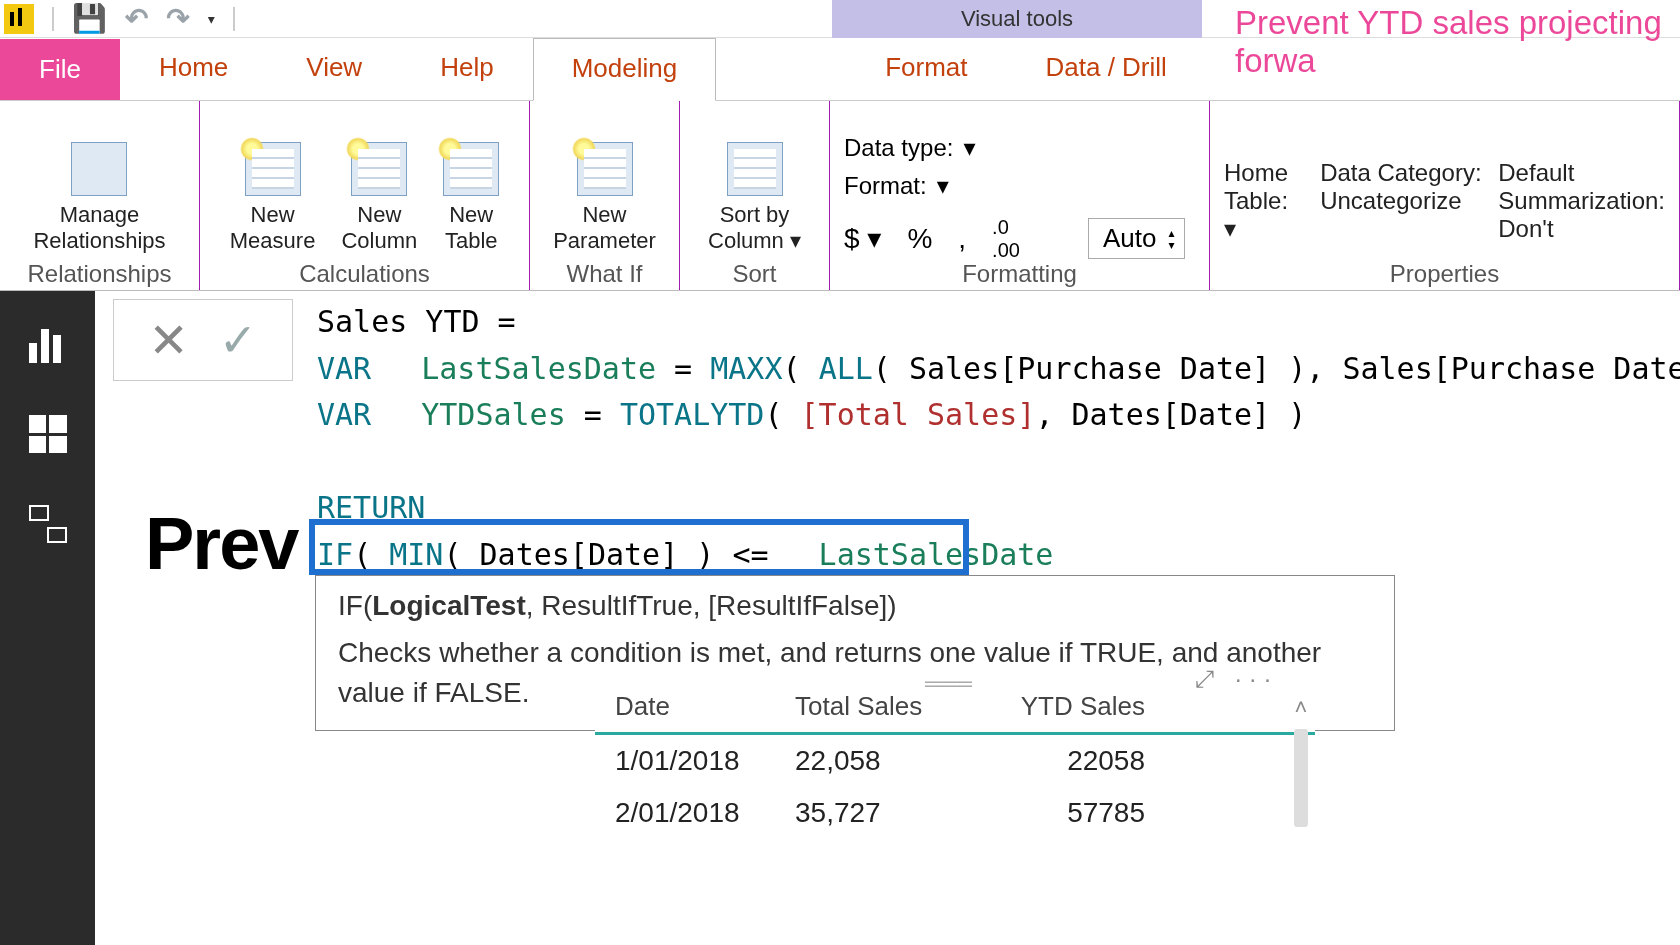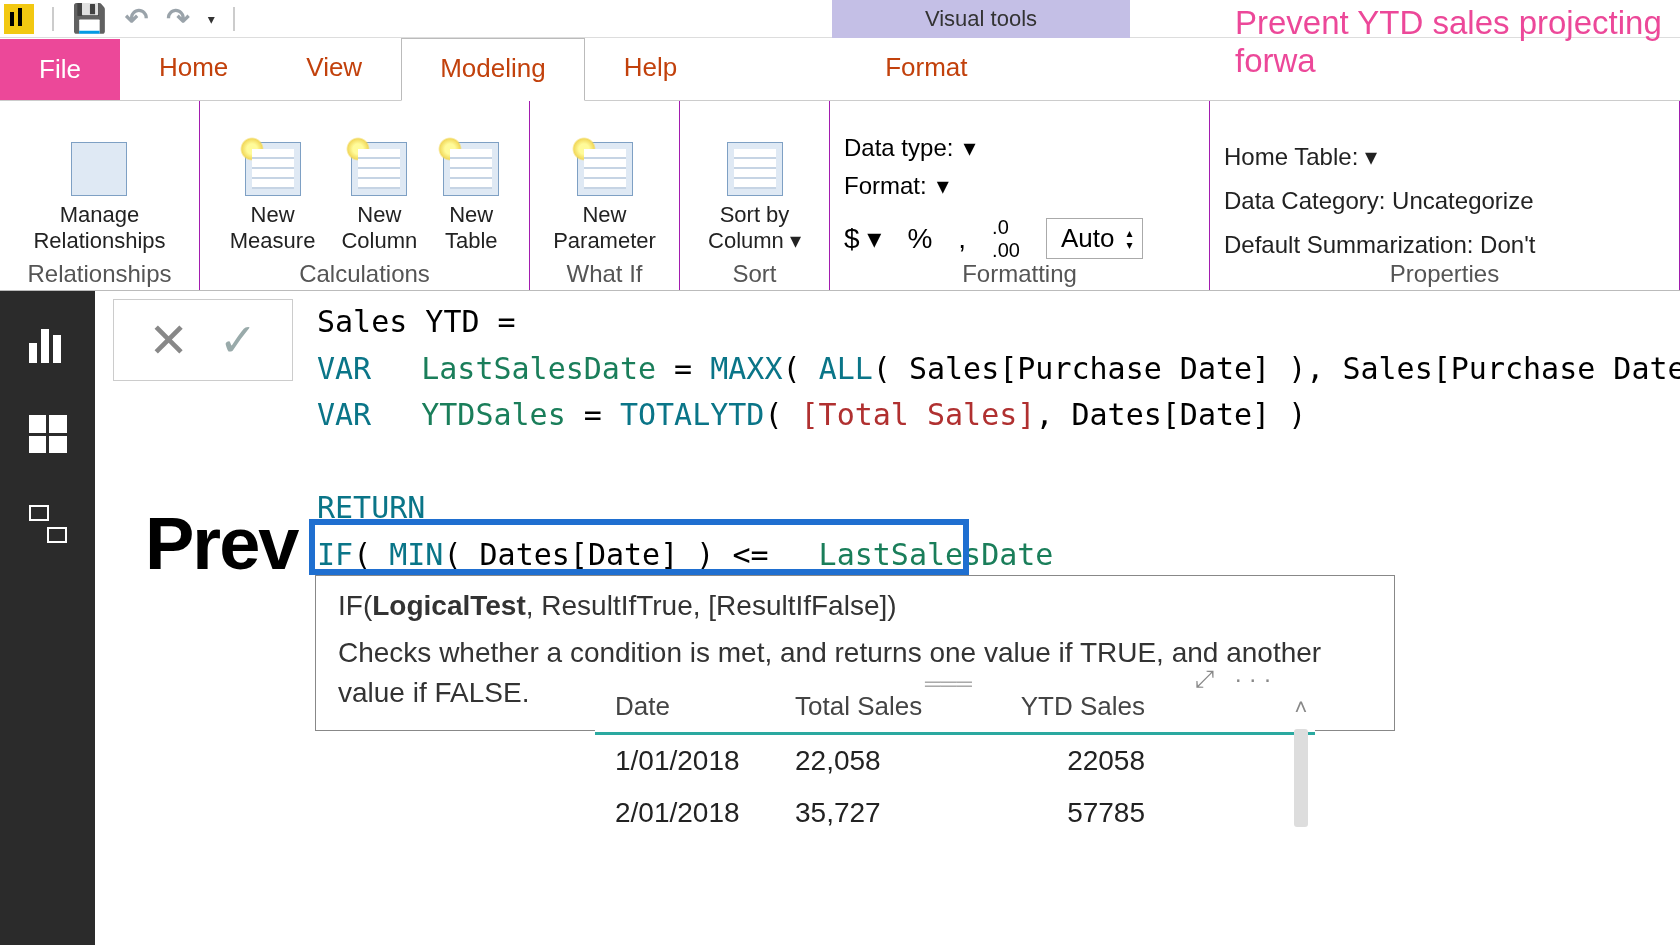--- a/index.html
+++ b/index.html
@@ -20,21 +20,21 @@
   }
   .tb-left { display: flex; align-items: center; gap: 18px; padding-left: 4px; }
   .yellow-icon { width: 30px; height: 30px; background: #F2C811; position:relative;}
   .yellow-icon::after{content:""; position:absolute; left:6px; top:8px; width:4px; height:14px; background:#000;}
   .yellow-icon::before{content:""; position:absolute; left:14px; top:4px; width:4px; height:18px; background:#000;}
   .vsep { width:2px; height:24px; background:#ccc;}
   .save-icon { font-size:28px; color:#2860a5;}
   .undo, .redo { font-size:28px; color:#9aa3aa; font-weight:bold;}
   .tb-drop { font-size:14px; color:#333;}
   .visual-tools {
-    position: absolute; left: 832px; top: 0; height:38px; width:298px;
+    position: absolute; left: 832px; top: 0; height:38px; width:370px;
     background:#c4bfe6; display:flex; justify-content:center; align-items:center;
     font-size:22px; color:#333;
   }
   .doc-title { position:absolute; left:1235px; top:4px; font-size:33px; color:#ec4899;}
   .tabs-row {
     height: 63px; display:flex; align-items:flex-end; border-bottom:1px solid #ccc;
   }
   .tab {
     padding: 14px 38px 16px; font-size:26px; color:#c2410c; border:1px solid transparent;
   }
@@ -54,23 +54,23 @@
   .rbtn { display:flex; flex-direction:column; align-items:center; font-size:22px; color:#222;
           padding:4px 10px; line-height:1.15; text-align:center;}
   .rrow { display:flex; gap:6px;}
   .ricon { width:56px; height:54px; background:#dfe9f4; border:1px solid #7ea0c4; margin-bottom:6px; position:relative;}
   .ricon.table::after{content:""; position:absolute; inset:6px; background:repeating-linear-gradient(#fff,#fff 8px,#c6d4e4 8px,#c6d4e4 10px);}
   .spark { position:absolute; left:-6px; top:-6px; width:24px; height:24px;
     background: radial-gradient(circle,#fffb9a 30%,#f2d95c 60%,transparent 70%);}
   .formatting-col { display:flex; flex-direction:column; gap:10px; align-items:flex-start; font-size:24px;}
   .formatting-col .line { display:flex; align-items:center; gap:10px;}
   .fmt-icons { display:flex; gap:26px; align-items:center; font-size:28px; margin-top:6px;}
-  .autobox { border:1px solid #aaa; padding:4px 10px 4px 14px; display:flex; gap:12px; align-items:center; font-size:26px;}
+  .autobox { border:1px solid #aaa; padding:4px 10px 4px 14px; display:flex; gap:12px; align-items:center; font-size:26px;margin-left:42px;}
   .spin { display:flex; flex-direction:column; font-size:12px; line-height:1;}
-  .props-col { display:flex; flex-direction:column; gap:16px; font-size:24px; color:#222; padding-top:6px; align-items:flex-start;}
+  .props-col { display:flex; flex-direction:row; gap:16px; font-size:24px; color:#222; padding-top:6px; align-items:flex-start;}
   .content {
     display:flex; height: calc(945px - 38px - 63px - 190px);
   }
   .left-rail { width:95px; background:#2b2b2b; display:flex; flex-direction:column; align-items:center; gap:52px; padding-top:34px;}
   .rail-icon { width:38px; height:38px; border:2px solid #fff;}
   .rail-icon.chart { border:none; display:flex; align-items:flex-end; gap:4px;}
   .rail-icon.chart span{ width:8px; background:#fff;}
   .rail-icon.chart .b1{height:20px;} .rail-icon.chart .b2{height:34px;} .rail-icon.chart .b3{height:28px;}
   .rail-icon.table { display:grid; grid-template-columns:1fr 1fr; grid-template-rows:1fr 1fr; gap:3px; border:none;}
   .rail-icon.table span{background:#fff;}
@@ -131,24 +131,25 @@
     <div class="vsep"></div>
   </div>
   <div class="visual-tools">Visual tools</div>
   <div class="doc-title">Prevent YTD sales projecting forwa</div>
 </div>
 
 <div class="tabs-row">
   <div class="tab file">File</div>
   <div class="tab">Home</div>
   <div class="tab">View</div>
+  <div class="tab">Help</div>
   <div class="tab active">Modeling</div>
-  <div class="tab">Help</div>
   <div style="width:130px;"></div>
   <div class="tab">Format</div>
+  <div class="tab">Data / Drill</div>
 </div>
 
 <div class="ribbon">
   <div class="rgroup" style="width:200px;">
     <div class="rbtn">
       <div class="ricon"></div>
       <span>Manage</span>
       <span>Relationships</span>
     </div>
     <div class="label">Relationships</div>

